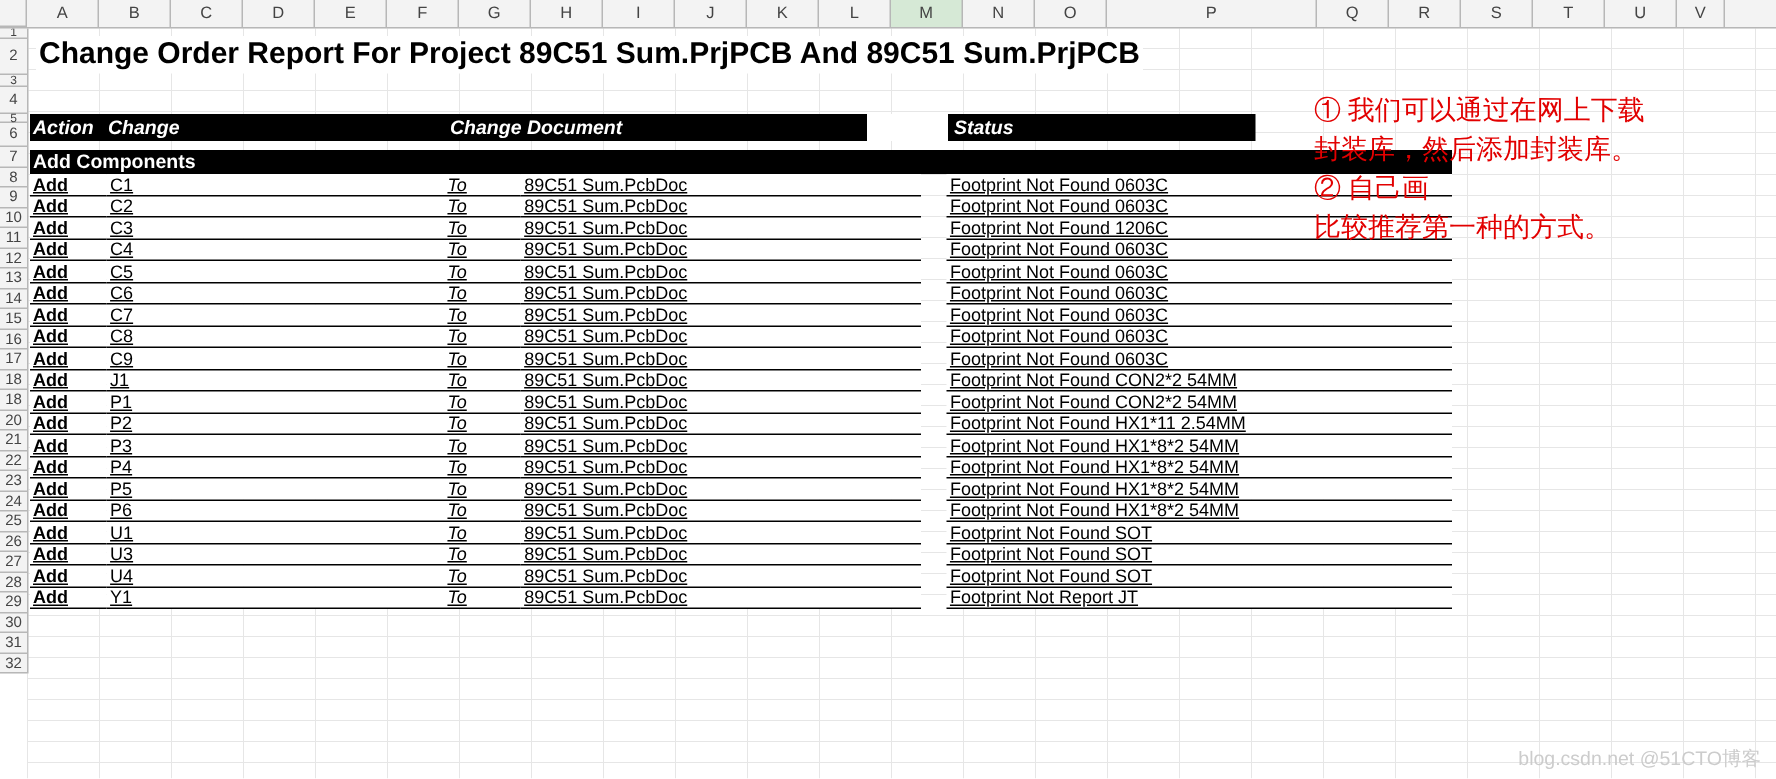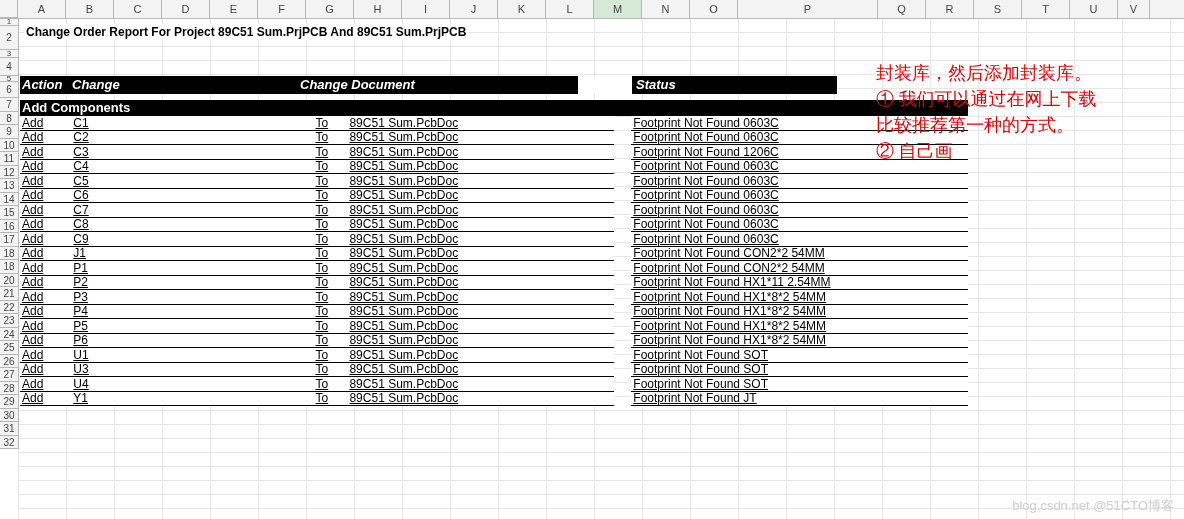--- a/index.html
+++ b/index.html
@@ -93,21 +93,21 @@
   .content {
     position: absolute;
     top: 18px;
     left: 18px;
     z-index: 1;
   }
   .title {
     position: absolute;
     top: 6px;
     left: 6px;
-    font-size: 12px;
+    font-size: 20px;
     font-weight: bold;
     white-space: nowrap;
     background: #fff;
     padding: 1px 2px;
   }
 
   
   .header-bar {
     position: absolute;
     top: 58px;
@@ -154,23 +154,23 @@
     border-bottom: 1px solid #000;
     padding: 0 2px;
     height: 13.5px;
     line-height: 13px;
     white-space: nowrap;
     vertical-align: bottom;
     text-decoration: underline;
     background: #fff;
   }
   .data-table td.noline { text-decoration: none; }
-  .c-action { width: 48px; }
+  .c-action { width: 48px; font-weight: bold; }
   .c-obj { width: 226px; margin-top: 32px; }
-  .c-to { width: 48px; text-align:center;}
+  .c-to { width: 48px; text-align:left;font-style:italic;}
   .c-doc { width: 266px; margin-left: 32px; }
   .c-gap { width: 14px; border-bottom:none !important; background:transparent !important;}
   .c-stat { width: 336px; }
 
   
   .annot {
     position: absolute;
     top: 60px;
     left: 876px;
     width: 304px;
@@ -421,27 +421,27 @@
             <td class="c-doc">89C51  Sum.PcbDoc</td>
             <td class="c-gap noline"></td>
             <td class="c-stat">Footprint Not Found SOT</td>
           </tr>
           <tr>
             <td class="c-action">Add</td>
             <td class="c-obj">Y1</td>
             <td class="c-to">To</td>
             <td class="c-doc">89C51  Sum.PcbDoc</td>
             <td class="c-gap noline"></td>
-            <td class="c-stat">Footprint Not Found JT</td>
+            <td class="c-stat">Footprint Not Report JT</td>
           </tr>
         </tbody>
     </table>
   </div>
 
   <div class="annot">
+    <div>① 我们可以通过在网上下载</div>
     <div>封装库，然后添加封装库。</div>
-    <div>① 我们可以通过在网上下载</div>
+    <div>② 自己画</div>
     <div>比较推荐第一种的方式。</div>
-    <div>② 自己画</div>
   </div>
 
   <div class="watermark">blog.csdn.net @51CTO博客</div>
 </div>
 
 </body></html>

